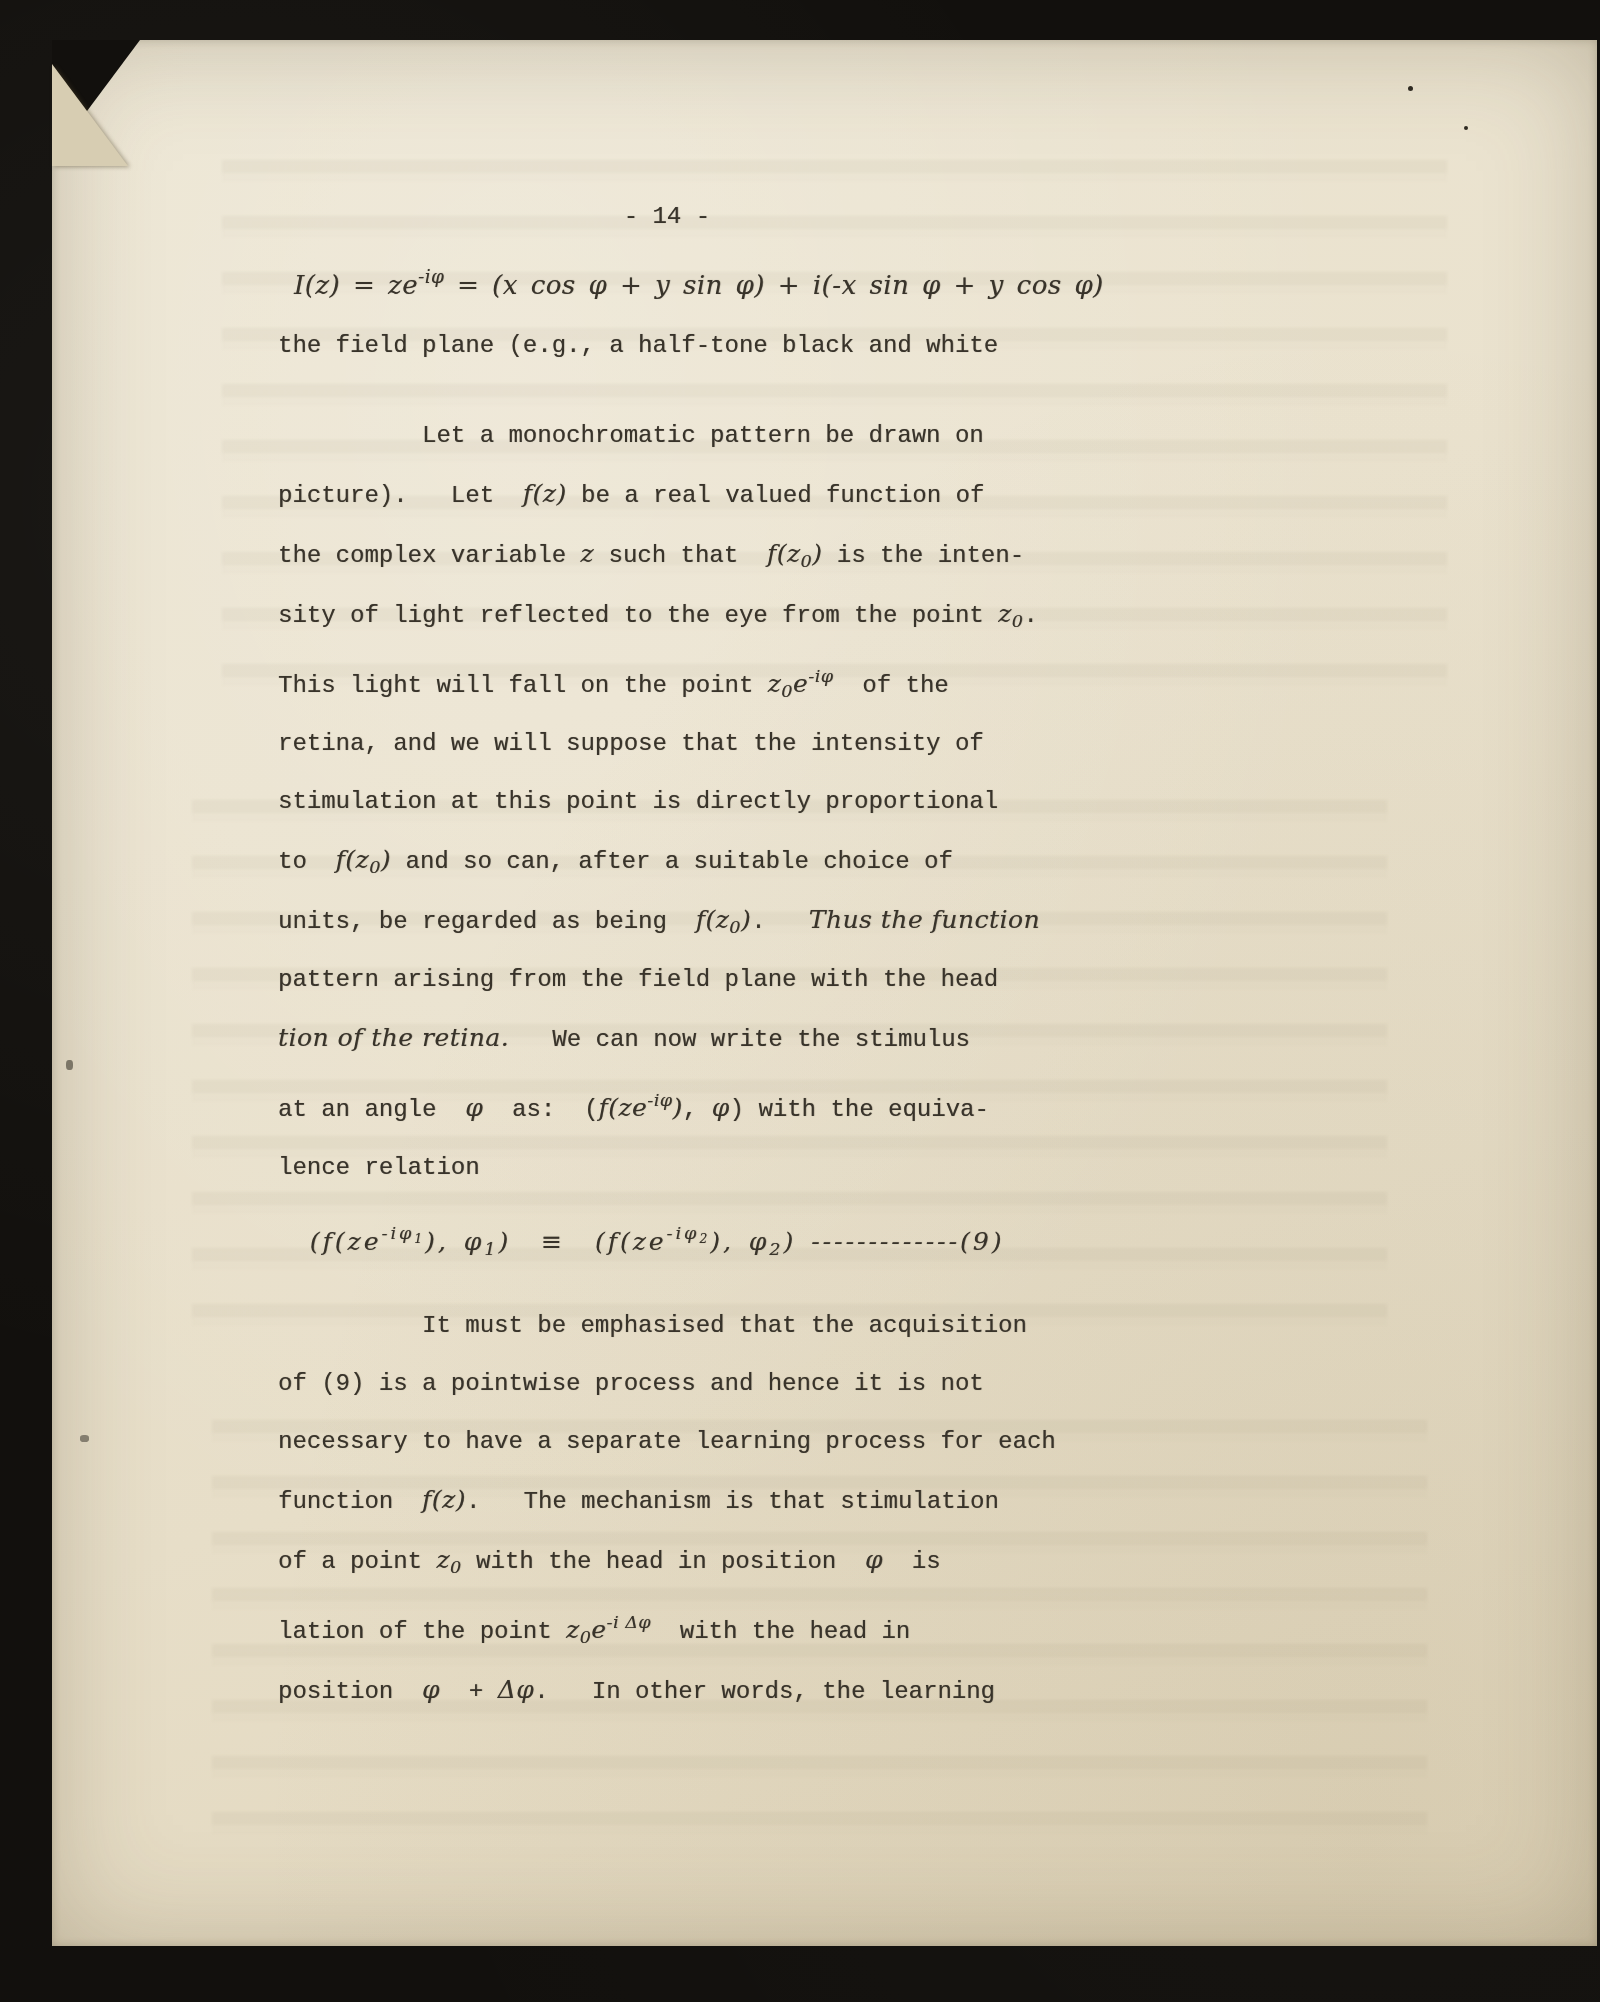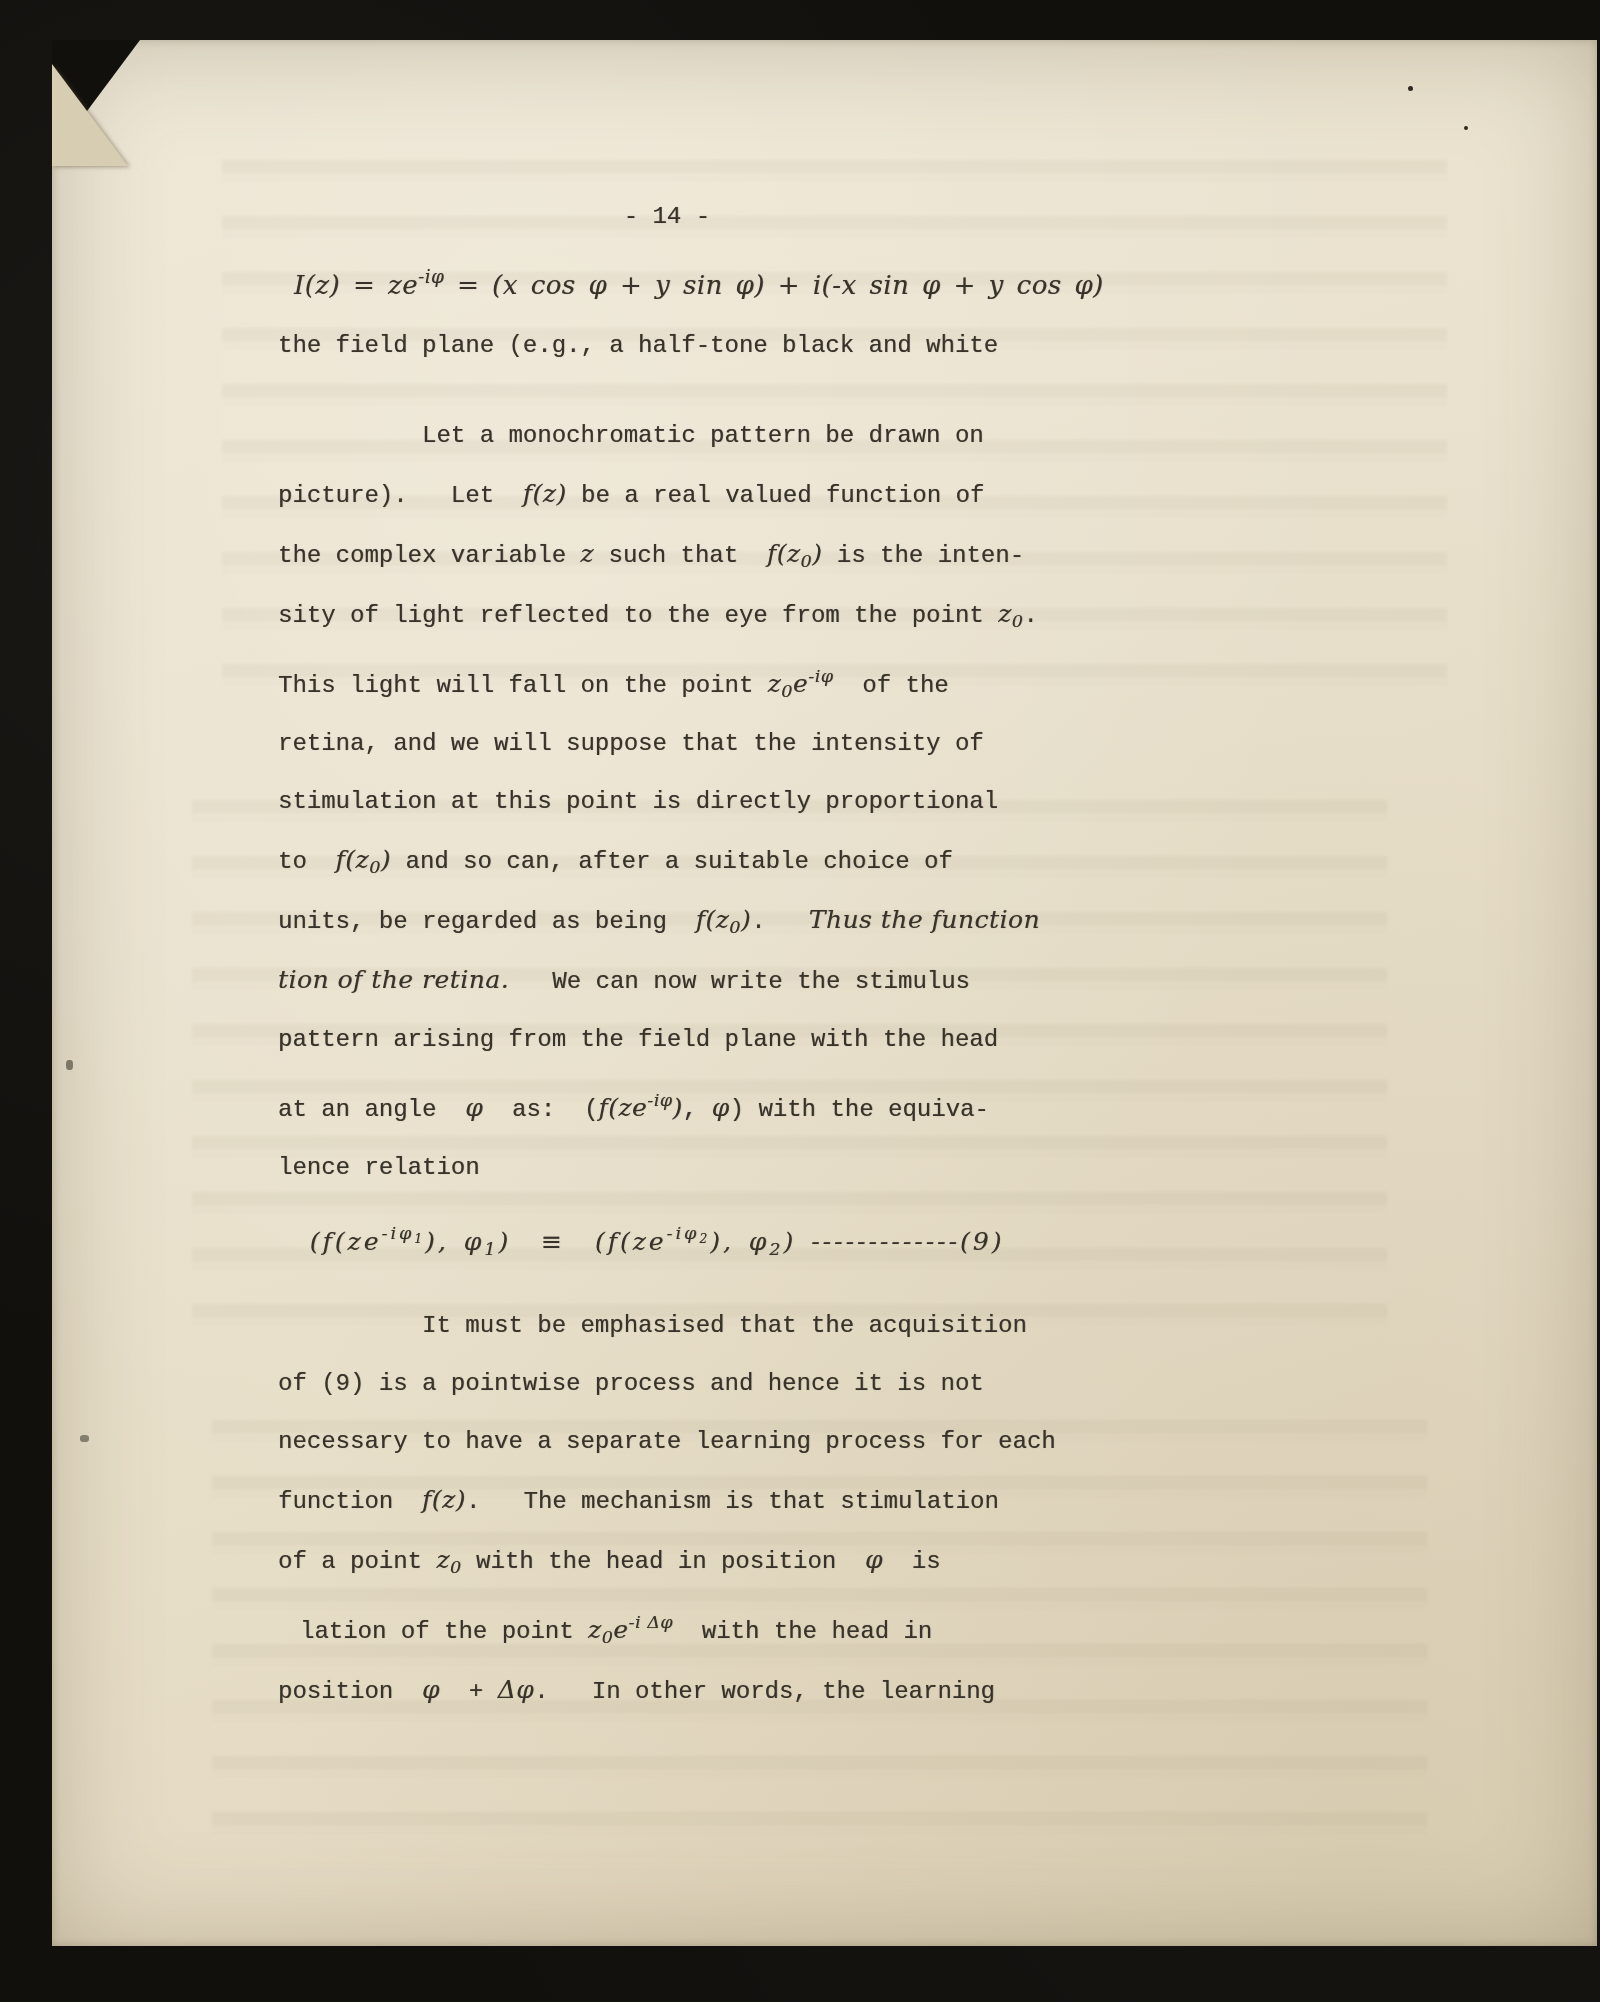--- a/index.html
+++ b/index.html
@@ -129,27 +129,27 @@
         <div class="line"><span>the field plane (e.g., a half-tone black and white</span></div>
         <div class="line" style="margin-top: 32px; padding-left: 10ch;"><span>Let a monochromatic pattern be drawn on</span></div>
         <div class="line"><span>picture).   Let  </span><span class="it">f(z)</span><span> be a real valued function of</span></div>
         <div class="line"><span>the complex variable </span><span class="it">z</span><span> such that  </span><span class="it">f(z</span><span class="sub it"><span class="it">0</span></span><span class="it">)</span><span> is the inten-</span></div>
         <div class="line"><span>sity of light reflected to the eye from the point </span><span class="it">z</span><span class="sub it"><span class="it">0</span></span><span>.</span></div>
         <div class="line" style="margin-top: 10px;"><span>This light will fall on the point </span><span class="it">z</span><span class="sub it"><span class="it">0</span></span><span class="it">e</span><span class="sup it"><span class="it">-iφ</span></span><span>  of the</span></div>
         <div class="line"><span>retina, and we will suppose that the intensity of</span></div>
         <div class="line"><span>stimulation at this point is directly proportional</span></div>
         <div class="line"><span>to  </span><span class="it">f(z</span><span class="sub it"><span class="it">0</span></span><span class="it">)</span><span> and so can, after a suitable choice of</span></div>
         <div class="line"><span>units, be regarded as being  </span><span class="it">f(z</span><span class="sub it"><span class="it">0</span></span><span class="it">)</span><span>.   </span><span class="it">Thus the function</span></div>
+        <div class="line"><span>pattern arising from the field plane with the head</span></div>
         <div class="line"><span class="it">tion of the retina.</span><span>   We can now write the stimulus</span></div>
-        <div class="line"><span>pattern arising from the field plane with the head</span></div>
         <div class="line" style="margin-top: 10px;"><span>at an angle  </span><span class="it">φ</span><span>  as:  (</span><span class="it">f(ze</span><span class="sup it"><span class="it">-iφ</span></span><span class="it">)</span><span>, </span><span class="it">φ</span><span>) with the equiva-</span></div>
         <div class="line"><span>lence relation</span></div>
         <div class="line eq" style="margin-top: 16px; padding-left: 2ch;"><span>(f(ze</span><span class="sup"><span>-iφ</span><span class="sub"><span>1</span></span></span><span>), φ</span><span class="sub"><span>1</span></span><span>)  ≡  (f(ze</span><span class="sup"><span>-iφ</span><span class="sub"><span>2</span></span></span><span>), φ</span><span class="sub"><span>2</span></span><span>) -------------(9)</span></div>
         <div class="line" style="margin-top: 22px; padding-left: 10ch;"><span>It must be emphasised that the acquisition</span></div>
         <div class="line"><span>of (9) is a pointwise process and hence it is not</span></div>
         <div class="line"><span>necessary to have a separate learning process for each</span></div>
         <div class="line"><span>function  </span><span class="it">f(z)</span><span>.   The mechanism is that stimulation</span></div>
         <div class="line"><span>of a point </span><span class="it">z</span><span class="sub it"><span class="it">0</span></span><span> with the head in position  </span><span class="it">φ</span><span>  is</span></div>
-        <div class="line" style="margin-top: 10px; margin-left: 22px;"><span>lation of the point </span><span class="it">z</span><span class="sub it"><span class="it">0</span></span><span class="it">e</span><span class="sup it"><span class="it">-i Δφ</span></span><span>  with the head in</span></div>
+        <div class="line" style="margin-top: 10px;"><span>lation of the point </span><span class="it">z</span><span class="sub it"><span class="it">0</span></span><span class="it">e</span><span class="sup it"><span class="it">-i Δφ</span></span><span>  with the head in</span></div>
         <div class="line"><span>position  </span><span class="it">φ</span><span>  + </span><span class="it">Δφ</span><span>.   In other words, the learning</span></div>
       </div>
   </div>
 </div>
 
 </body></html>

